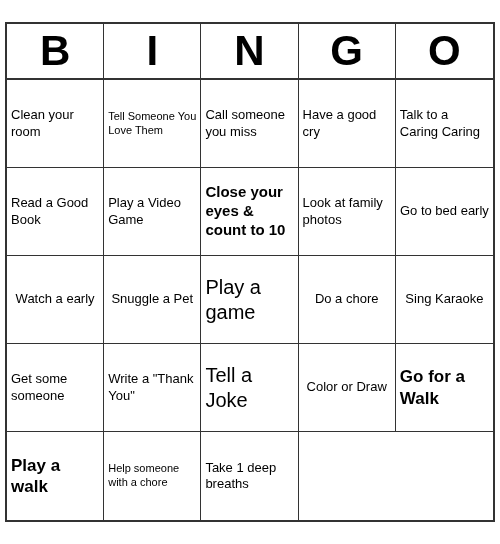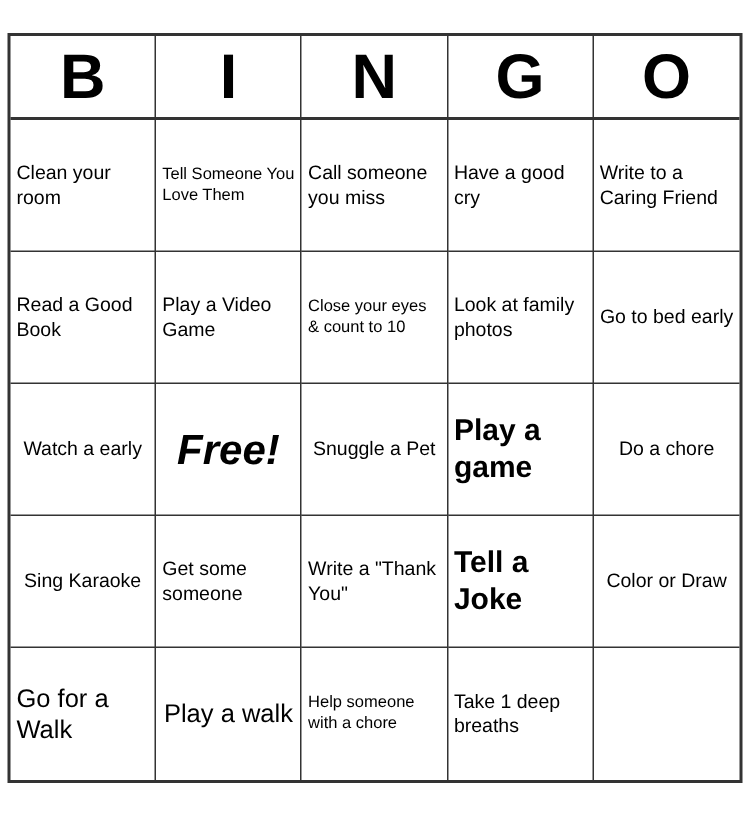--- a/index.html
+++ b/index.html
@@ -51,56 +51,55 @@
       position: relative;
     }
     .bingo-cell:nth-child(5n) {
       border-right: none;
     }
     .bingo-cell:nth-child(n+21) {
       border-bottom: none;
     }
     .bingo-cell.large-text {
       font-size: 20px;
-      font-weight: bold;
+      font-weight: normal;
     }
     .bingo-cell.free {
       font-size: 28px;
       font-weight: bold;
       font-style: italic;
     }
     .bingo-cell.medium-text {
       font-size: 17px;
-      font-weight: normal;
+      font-weight: bold;
     }
   </style>
 </head>
 <body>
 
 <div class="bingo-card">
   <div class="bingo-header">
   <div class="bingo-header-cell">B</div>
       <div class="bingo-header-cell">I</div>
       <div class="bingo-header-cell">N</div>
       <div class="bingo-header-cell">G</div>
       <div class="bingo-header-cell">O</div>
     </div>
   <div class="bingo-grid">
   <div class="bingo-cell">Clean your room</div>
       <div class="bingo-cell" style="font-size: 11px;">Tell Someone You Love Them</div>
       <div class="bingo-cell">Call someone you miss</div>
       <div class="bingo-cell">Have a good cry</div>
-      <div class="bingo-cell">Write to a Caring Friend</div>
+      <div class="bingo-cell">Talk to a Caring Caring</div>
       <div class="bingo-cell">Read a Good Book</div>
       <div class="bingo-cell">Play a Video Game</div>
-      <div class="bingo-cell" style="font-size: 11px;">Close your eyes &amp; count to 10</div>
+      <div class="bingo-cell" style="font-size: 15px; font-weight: bold;">Close your eyes &amp; count to 10</div>
       <div class="bingo-cell">Look at family photos</div>
       <div class="bingo-cell">Go to bed early</div>
       <div class="bingo-cell">Watch a early</div>
-      <div class="bingo-cell free">Free!</div>
       <div class="bingo-cell">Snuggle a Pet</div>
       <div class="bingo-cell large-text">Play a game</div>
       <div class="bingo-cell">Do a chore</div>
       <div class="bingo-cell">Sing Karaoke</div>
       <div class="bingo-cell">Get some someone</div>
       <div class="bingo-cell">Write a "Thank You"</div>
       <div class="bingo-cell large-text">Tell a Joke</div>
       <div class="bingo-cell">Color or Draw</div>
       <div class="bingo-cell medium-text">Go for a Walk</div>
       <div class="bingo-cell medium-text">Play a walk</div>

